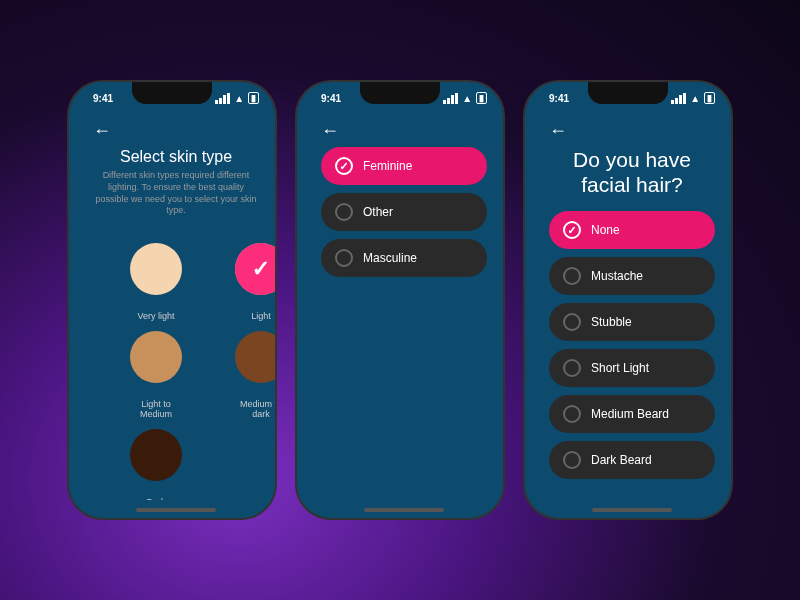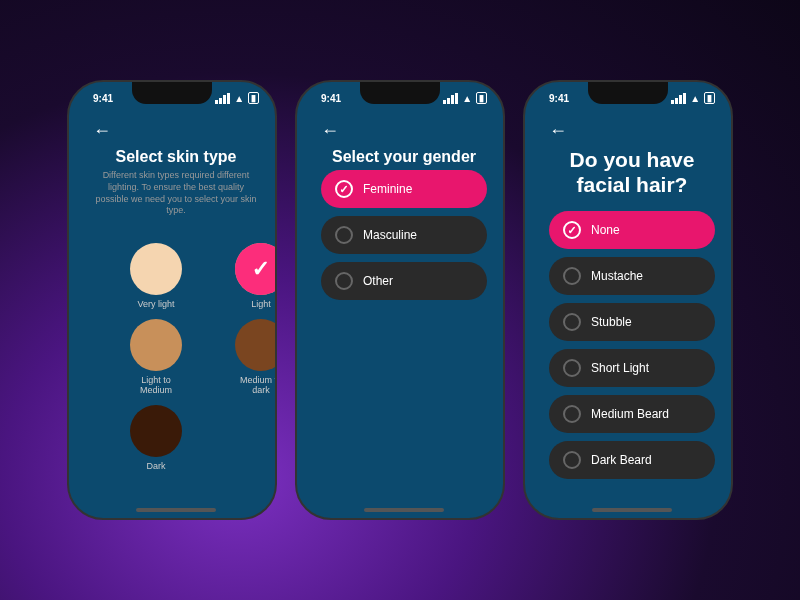--- a/index.html
+++ b/index.html
@@ -82,21 +82,21 @@
     .back-arrow {
       font-size: 18px;
       color: #fff;
       margin-bottom: 8px;
       cursor: pointer;
     }
 
     .screen-title {
       color: #fff;
       font-size: 16px;
-      font-weight: 700;
+      font-weight: 400;
       text-align: center;
       margin-bottom: 4px;
       line-height: 1.2;
     }
 
     .screen-subtitle {
       color: #999;
       font-size: 9px;
       text-align: center;
       margin-bottom: 26px;
@@ -108,21 +108,21 @@
       display: grid;
       grid-template-columns: 1fr 1fr;
       gap: 10px 20px;
       padding: 0 4px;
     }
 
     .skin-item {
       display: flex;
       flex-direction: column;
       align-items: center;
-      gap: 4px;
+      gap: 16px;
       margin-left: 33px;
     }
 
     .skin-circle {
       width: 52px;
       height: 52px;
       border-radius: 50%;
       position: relative;
     }
 
@@ -267,39 +267,38 @@
         <div class="signal-bar" style="height:6px"></div>
         <div class="signal-bar" style="height:9px"></div>
         <div class="signal-bar" style="height:11px"></div>
       </div>
       <span style="font-size:10px;">▲</span>
       <span style="font-size:9px; border:1.5px solid #fff; border-radius:2px; padding:0 2px;">▮</span>
     </div>
   </div>
   <div class="phone-content">
     <div class="back-arrow">←</div>
-    <div class="screen-title">Select your gender</div>
     <div class="option-list">
       <div class="option-item selected">
         <div class="option-radio">
           <span class="option-radio-check">✓</span>
         </div>
         <span class="option-label">Feminine</span>
       </div>
       <div class="option-item">
         <div class="option-radio">
           
         </div>
-        <span class="option-label">Masculine</span>
+        <span class="option-label">Other</span>
       </div>
       <div class="option-item">
         <div class="option-radio">
           
         </div>
-        <span class="option-label">Other</span>
+        <span class="option-label">Masculine</span>
       </div>
     </div>
   </div>
   <div class="home-indicator"></div>
 </div>
 
 <div class="phone">
   <div class="phone-notch"></div>
   <div class="status-bar">
     <span>9:41</span>

